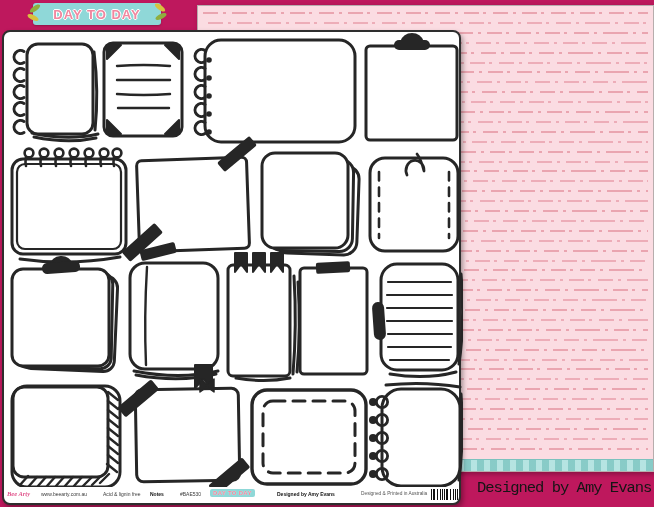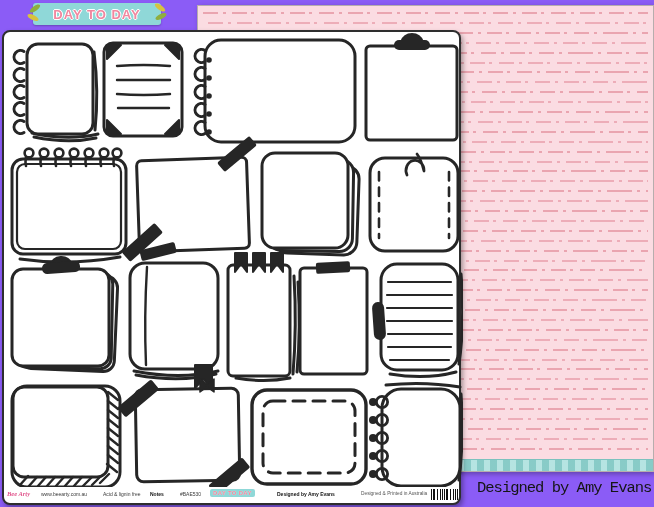--- a/index.html
+++ b/index.html
@@ -1,16 +1,16 @@
 <!DOCTYPE html>
 <html><head>
 <meta charset="utf-8">
 <style>
   html,body{margin:0;padding:0;background:#fff;}
-  #stage{position:relative;width:654px;height:507px;background:#8b5cf6;overflow:hidden;
+  #stage{position:relative;width:654px;height:507px;background:#be185d;overflow:hidden;
          font-family:"Liberation Sans",sans-serif;--ink:#262626;--pink-bg:#fbdce2;--dash:#eaa5b0;
          --stripe:#8fd6d2;--teal:#8fd8d8;--logo-pink:#f0879f;}
 
   
   .back-sheet{position:absolute;left:197px;top:5px;width:455px;height:465px;
               background:var(--pink-bg);border:1px solid #b7adad;
               box-shadow:2px 2px 5px rgba(0,0,0,.3);}
   .dash-field{position:absolute;inset:0 0 11px 0;overflow:hidden;}
   .dash-row{position:absolute;left:5px;right:5px;height:2px;
             background-image:repeating-linear-gradient(90deg,

